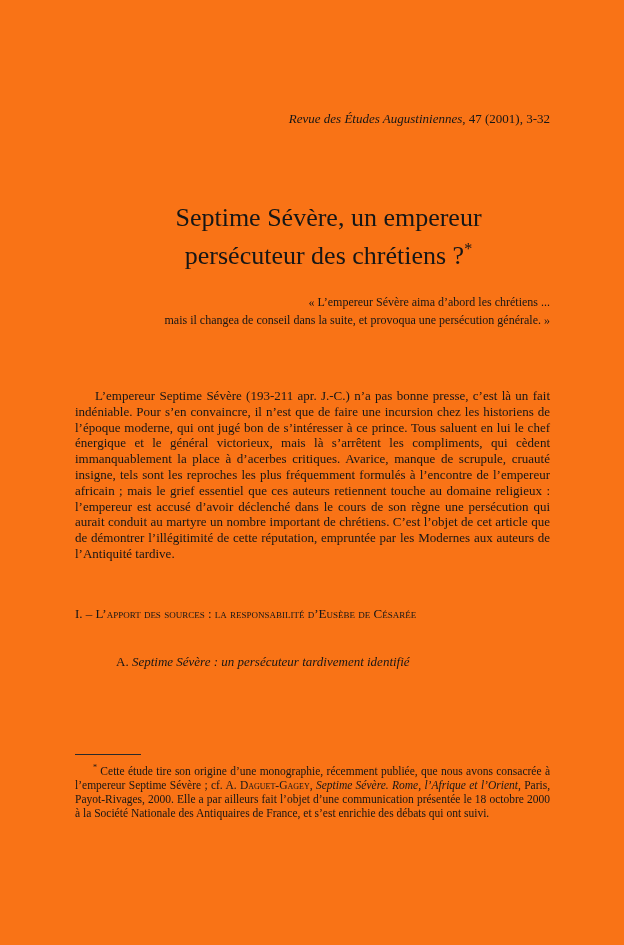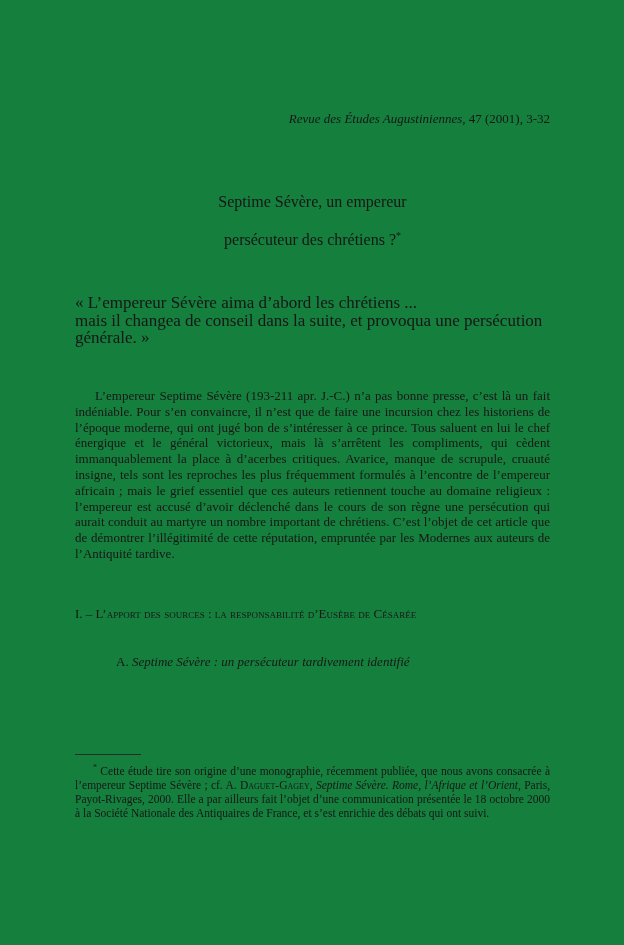--- a/index.html
+++ b/index.html
@@ -4,56 +4,56 @@
 <style>
   html, body {
     margin: 0;
     padding: 0;
     background: #ffffff;
   }
   .page {
     position: relative;
     width: 624px;
     height: 945px;
-    background: #15803d;
+    background: #f97316;
     color: #161616;
     font-family: "Liberation Serif", "DejaVu Serif", serif;
     overflow: hidden;
   }
   .abs { position: absolute; }
   .col { left: 75px; width: 475px; }
 
   .journal-header {
     top: 111px;
     right: 74px;
     font-size: 13px;
     text-align: right;
     white-space: nowrap;
   }
   .italic { font-style: italic; }
   .sc { font-variant: small-caps; }
 
   .article-title {
     top: 183px;
     text-align: center;
-    font-size: 16px;
+    font-size: 26px;
     line-height: 38px;
     font-weight: normal;
-    margin: 0;
+    margin: 16px;
   }
   .article-title sup {
     font-size: 62%;
     vertical-align: super;
     line-height: 0;
   }
 
   .epigraph {
     top: 294px;
-    text-align: left;
-    font-size: 17px;
+    text-align: right;
+    font-size: 12px;
     line-height: 17.6px;
   }
 
   .body-par {
     font-size: 13px;
     line-height: 15.8px;
     text-align: justify;
     text-indent: 20px;
   }
   .par-1 { top: 375px; }

